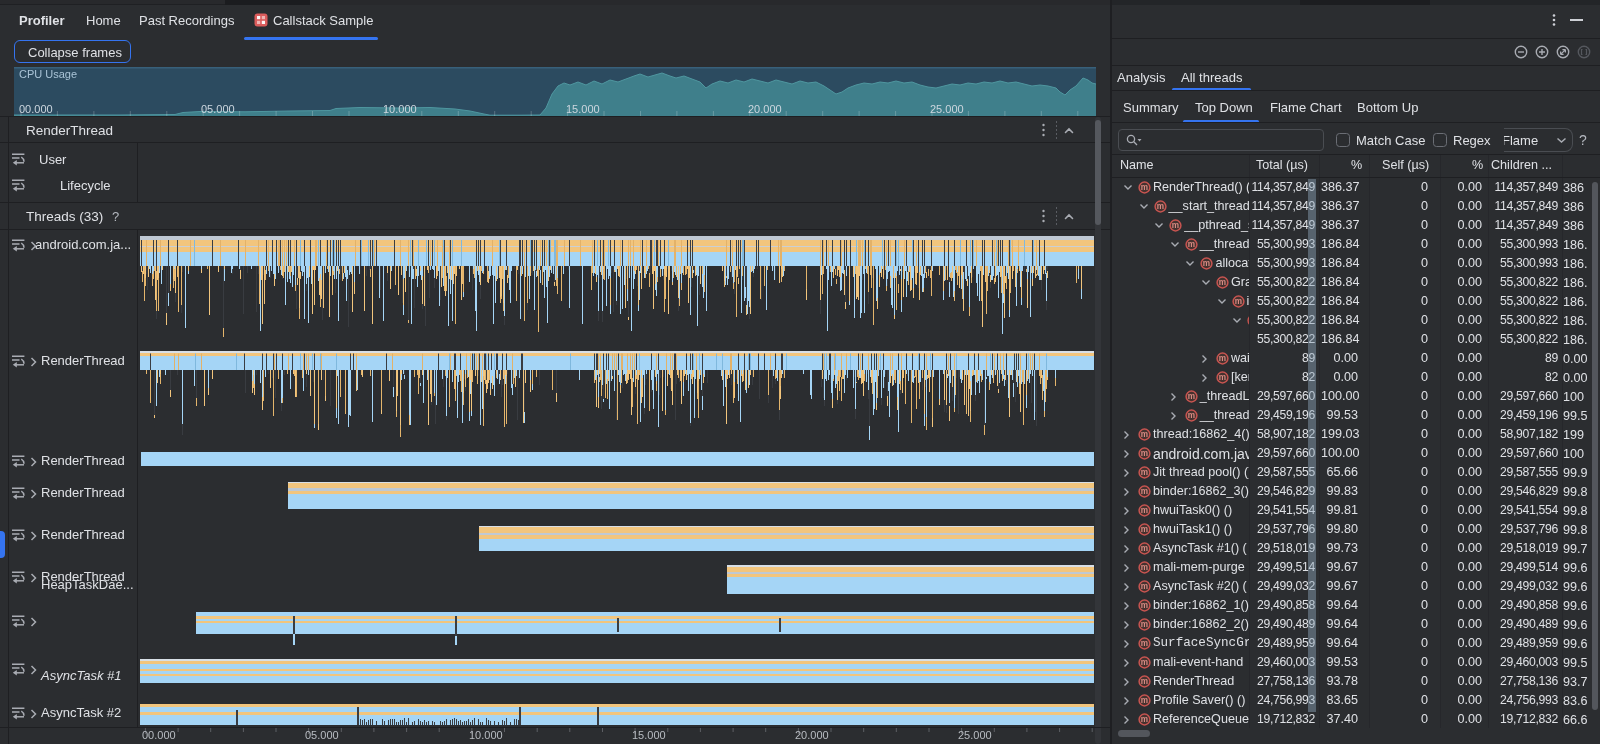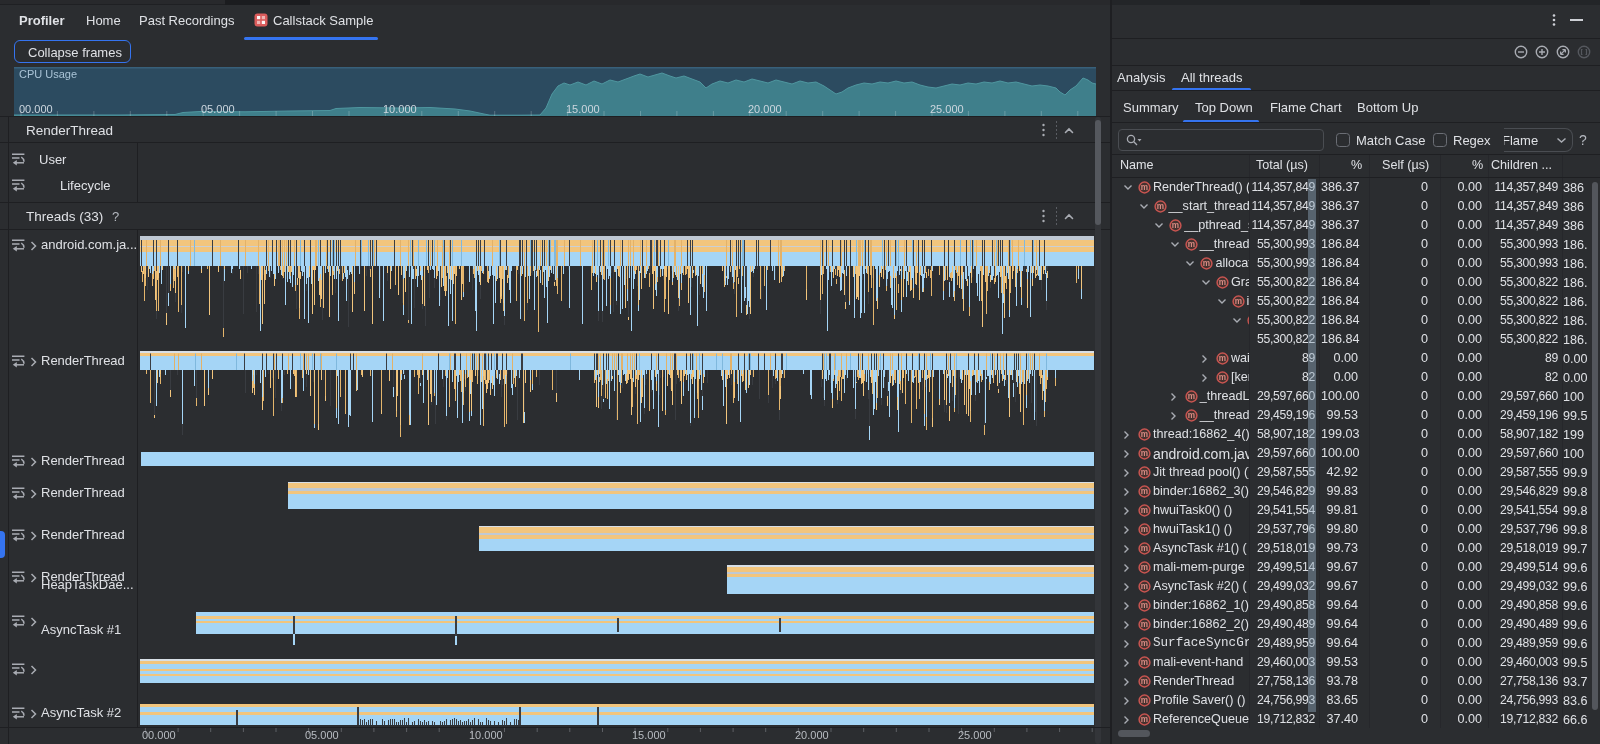--- a/index.html
+++ b/index.html
@@ -122,21 +122,21 @@
     <g stroke="#a9acb3" stroke-width="1.5" fill="none">
       <path d="M1 1.2h12.4M1 5h7.5"></path>
       <path d="M10.3 4.2c1.8 1 2.6 2.4 2.7 4.6"></path>
       <path d="M4.5 9.8h8.5"></path>
     </g>
     <path d="M5.8 7l-4 2.8 4 2.8z" fill="#a9acb3" stroke="none"></path>
   </svg>
 <svg class="abs" style="left:30px;top:241px;" width="7" height="10" viewBox="0 0 7 10">
     <path d="M1.5 1l4 4-4 4" stroke="#a9acb3" stroke-width="1.5" fill="none"></path>
   </svg>
-<div class="t" style="left:41px;top:237px;">android.com.ja...</div>
+<div class="t" style="left:35px;top:237px;">android.com.ja...</div>
 <svg class="abs" style="left:11px;top:355px;" width="14" height="13" viewBox="0 0 14 13">
     <g stroke="#a9acb3" stroke-width="1.5" fill="none">
       <path d="M1 1.2h12.4M1 5h7.5"></path>
       <path d="M10.3 4.2c1.8 1 2.6 2.4 2.7 4.6"></path>
       <path d="M4.5 9.8h8.5"></path>
     </g>
     <path d="M5.8 7l-4 2.8 4 2.8z" fill="#a9acb3" stroke="none"></path>
   </svg>
 <svg class="abs" style="left:30px;top:357px;" width="7" height="10" viewBox="0 0 7 10">
     <path d="M1.5 1l4 4-4 4" stroke="#a9acb3" stroke-width="1.5" fill="none"></path>
@@ -206,21 +206,21 @@
     <g stroke="#a9acb3" stroke-width="1.5" fill="none">
       <path d="M1 1.2h12.4M1 5h7.5"></path>
       <path d="M10.3 4.2c1.8 1 2.6 2.4 2.7 4.6"></path>
       <path d="M4.5 9.8h8.5"></path>
     </g>
     <path d="M5.8 7l-4 2.8 4 2.8z" fill="#a9acb3" stroke="none"></path>
   </svg>
 <svg class="abs" style="left:30px;top:665px;" width="7" height="10" viewBox="0 0 7 10">
     <path d="M1.5 1l4 4-4 4" stroke="#a9acb3" stroke-width="1.5" fill="none"></path>
   </svg>
-<div class="t" style="left:41px;top:622px;">AsyncTask #1</div>
+<div class="t" style="left:41px;top:668px;font-style:italic;">AsyncTask #1</div>
 <svg class="abs" style="left:11px;top:707px;" width="14" height="13" viewBox="0 0 14 13">
     <g stroke="#a9acb3" stroke-width="1.5" fill="none">
       <path d="M1 1.2h12.4M1 5h7.5"></path>
       <path d="M10.3 4.2c1.8 1 2.6 2.4 2.7 4.6"></path>
       <path d="M4.5 9.8h8.5"></path>
     </g>
     <path d="M5.8 7l-4 2.8 4 2.8z" fill="#a9acb3" stroke="none"></path>
   </svg>
 <svg class="abs" style="left:30px;top:709px;" width="7" height="10" viewBox="0 0 7 10">
     <path d="M1.5 1l4 4-4 4" stroke="#a9acb3" stroke-width="1.5" fill="none"></path>
@@ -656,21 +656,21 @@
     </svg>
     <svg class="abs" style="left:26.0px;top:3.0px;" width="13" height="13" viewBox="0 0 13 13">
       <circle cx="6.5" cy="6.5" r="5.4" fill="#45322f" stroke="#c75450" stroke-width="1.5"></circle>
       <text x="6.5" y="9.4" text-anchor="middle" font-size="8.2" font-weight="bold" fill="#d98c84" font-family="Liberation Sans">m</text>
     </svg>
     <div class="t" style="left:41.0px;top:2.0px;font-size:12.6px;">Jit thread pool() ()</div>
   </div>
 <div class="abs" style="left:1251px;top:465.0px;width:64px;height:16px;overflow:hidden;">
     <span style="position:absolute;right:0;top:0;font-size:12.2px;letter-spacing:-0.3px;white-space:nowrap;">29,587,555</span>
   </div>
-<div class="t" style="left:1321px;top:465.0px;width:37px;font-size:12.6px;text-align:right;">42.92</div>
+<div class="t" style="left:1321px;top:465.0px;width:37px;font-size:12.6px;text-align:right;">65.66</div>
 <div class="t" style="left:1398px;top:465.0px;width:30px;font-size:12.6px;text-align:right;">0</div>
 <div class="t" style="left:1447px;top:465.0px;width:35px;font-size:12.6px;text-align:right;">0.00</div>
 <div class="abs" style="left:1491px;top:465.0px;width:67px;height:16px;overflow:hidden;">
     <span style="position:absolute;right:0;top:0;font-size:12.2px;letter-spacing:-0.3px;white-space:nowrap;">29,587,555</span>
   </div>
 <div class="abs" style="left:1563px;top:465.0px;width:25px;height:16px;overflow:hidden;"><span style="font-size:12.6px;white-space:nowrap;">99.9</span></div>
 <div class="abs" style="left:1112px;top:482.0px;width:137px;height:19.0px;overflow:hidden;">
     <svg class="abs" style="left:11.0px;top:4.5px;" width="7" height="10" viewBox="0 0 7 10">
       <path d="M1.5 1.5L5 5l-3.5 3.5" stroke="#a9acb3" stroke-width="1.4" fill="none"></path>
     </svg>

